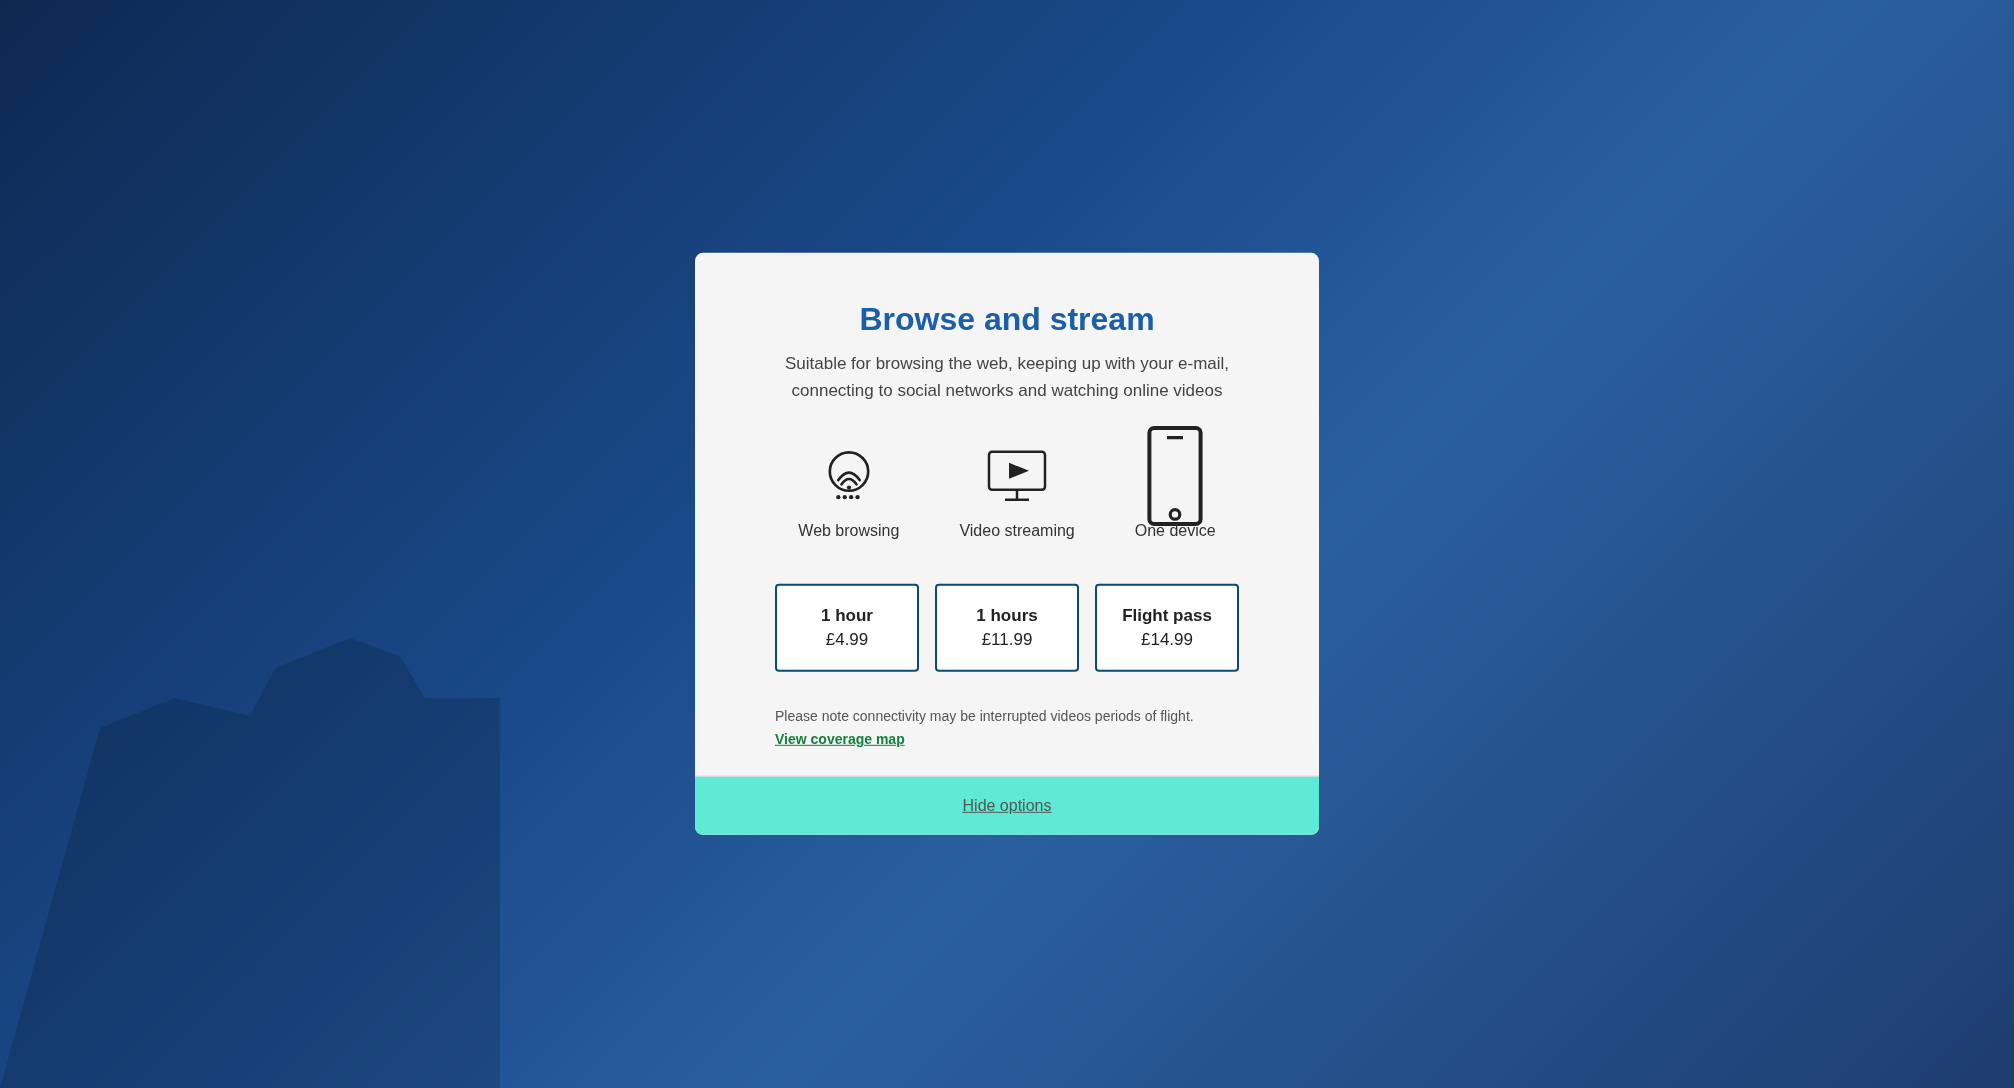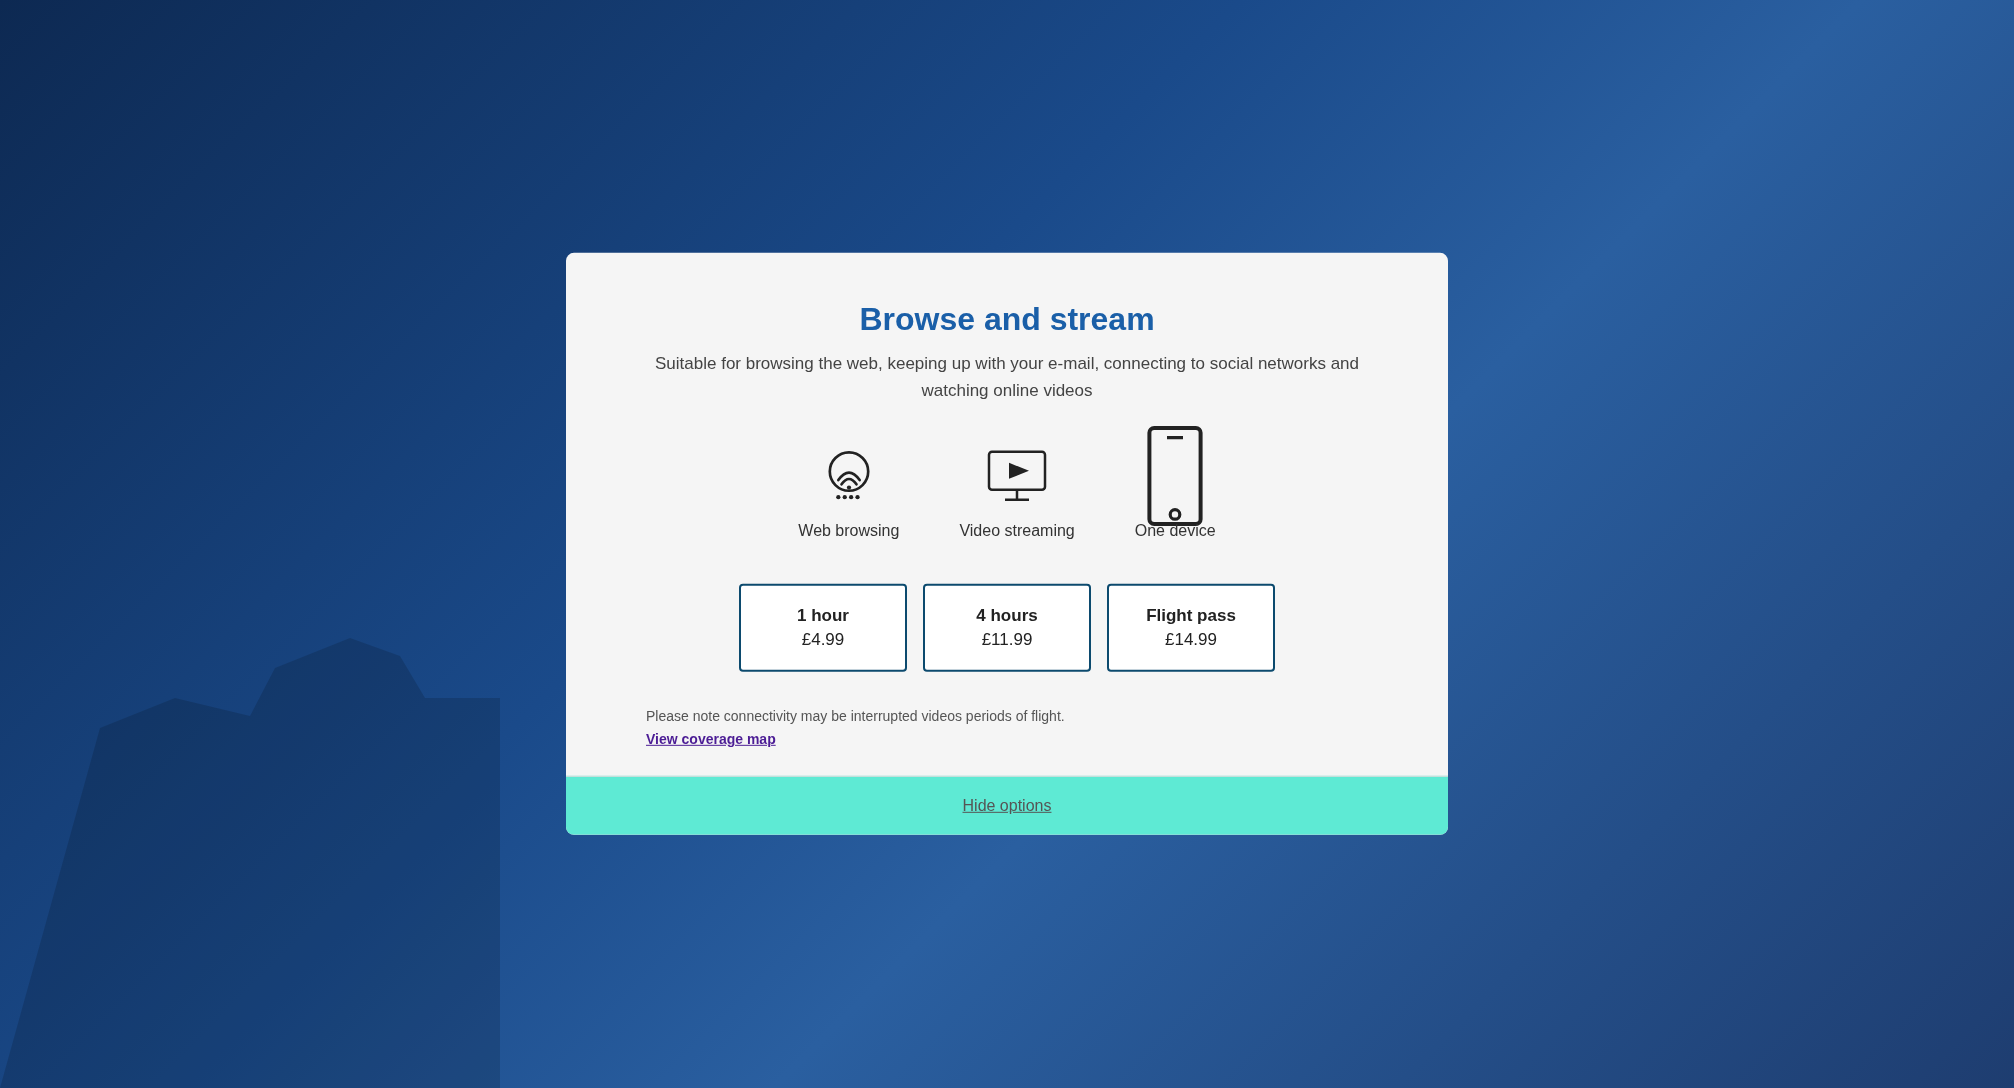--- a/index.html
+++ b/index.html
@@ -34,21 +34,21 @@
       background: rgba(0,0,0,0.15);
       clip-path: polygon(0 100%, 20% 40%, 35% 35%, 50% 38%, 55% 30%, 70% 25%, 80% 28%, 85% 35%, 100% 35%, 100% 100%);
       z-index: 0;
     }
 
     .modal-container {
       position: absolute;
       top: 50%;
       left: 50%;
       transform: translate(-50%, -50%);
-      width: 882px;
+      width: 624px;
       background: #f5f5f5;
       border-radius: 8px;
       z-index: 10;
       overflow: hidden;
     }
 
     .modal-content {
       padding: 48px 80px 0 80px;
       text-align: center;
     }
@@ -160,21 +160,21 @@
 
     .notice-text {
       font-size: 14px;
       color: #555;
       margin-bottom: 6px;
     }
 
     .coverage-link {
       font-size: 14px;
       font-weight: 700;
-      color: #4c1d95;
+      color: #15803d;
       text-decoration: underline;
       cursor: pointer;
       background: none;
       border: none;
       font-family: inherit;
       padding: 0;
     }
 
     .modal-footer {
       border-top: 1px solid #ddd;
@@ -260,21 +260,21 @@
 
 
     <div class="options-grid">
 
       <button class="option-btn">
         <span class="option-duration">1 hour</span>
         <span class="option-price">£4.99</span>
       </button>
 
       <button class="option-btn">
-        <span class="option-duration">4 hours</span>
+        <span class="option-duration">1 hours</span>
         <span class="option-price">£11.99</span>
       </button>
 
       <button class="option-btn">
         <span class="option-duration">Flight pass</span>
         <span class="option-price">£14.99</span>
       </button>
 
     </div>
 

